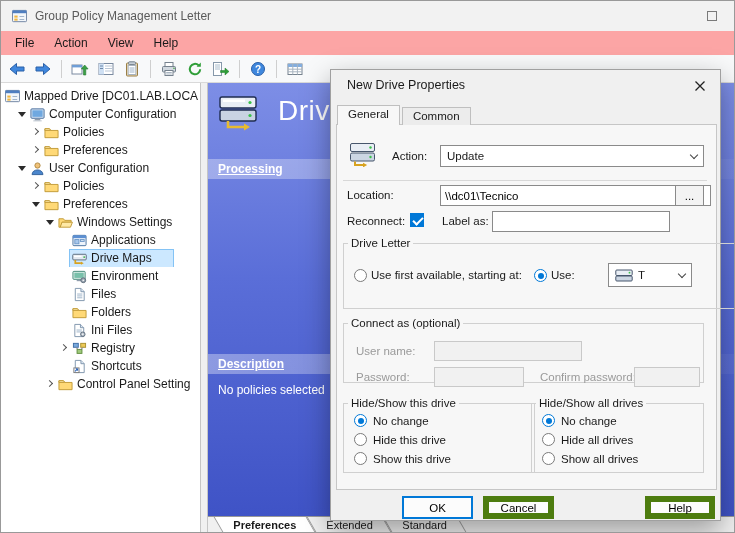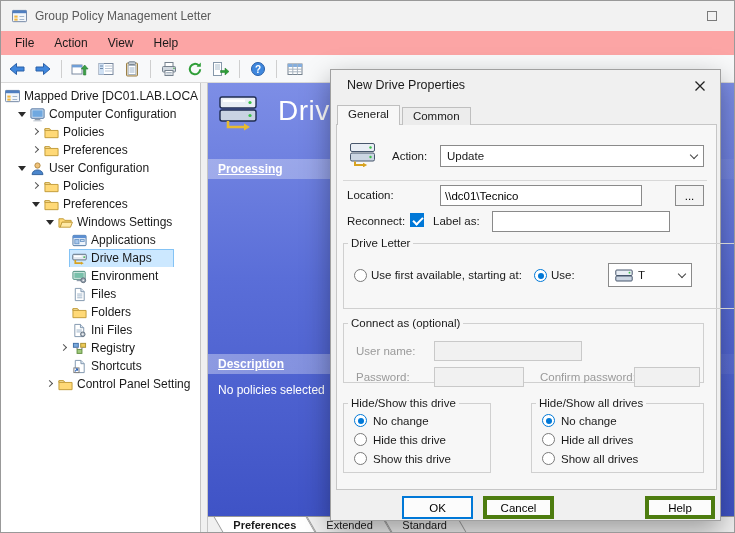--- a/index.html
+++ b/index.html
@@ -77,25 +77,25 @@
   .radio.selected { border-color: #0078d7; }
   .radio.selected::after { content: ""; position: absolute; left: 2.5px; top: 2.5px; width: 6px; height: 6px; border-radius: 50%; background: #0078d7; }
   .radio-row { display: flex; align-items: center; gap: 6px; height: 19px; padding-left: 10px; }
   .radio-row .r { position: relative; flex: none; width: 13px; height: 13px; border-radius: 50%; border: 1px solid #7a7a7a; background: #fff; }
   .radio-row .r.selected { border-color: #0078d7; }
   .radio-row .r.selected::after { content: ""; position: absolute; left: 2.5px; top: 2.5px; width: 6px; height: 6px; border-radius: 50%; background: #0078d7; }
   .fs { position: absolute; border: 1px solid #d0d0d0; padding: 0; margin: 0; }
   .fs legend { font-size: 11.5px; padding: 0 3px; margin-left: 4px; }
   .fs-drive { left: 6px; top: 112px; width: 406px; height: 72px; }
   .fs-connect { left: 6px; top: 192px; width: 361px; height: 66px; }
-  .fs-hide-this { left: 6px; top: 272px; width: 148px; height: 76px; }
+  .fs-hide-this { left: 6px; top: 272px; width: 192px; height: 76px; }
   .fs-hide-all { left: 194px; top: 272px; width: 173px; height: 76px; }
   .fs .opts { padding-top: 2px; }
   .dlg-buttons { position: absolute; left: 0; top: 426px; width: 100%; height: 24px; }
-  .dlg-btn { position: absolute; top: 0; height: 23px; font: 11.5px "Liberation Sans", sans-serif; background: #fcfcfc; border: 4px solid #4d7c0f; }
+  .dlg-btn { position: absolute; top: 0; height: 23px; font: 11.5px "Liberation Sans", sans-serif; background: #fcfcfc; border: 6px solid #4d7c0f; }
   .dlg-btn.default { border: 2px solid #0078d7; }
 </style>
 </head>
 <body>
 
 <div class="screen">
 
   <div class="titlebar">
     <span class="icon" style="width:16px;height:16px;">
         <svg width="15" height="15" viewBox="0 0 16 16">
@@ -525,26 +525,26 @@
       <span class="plbl" style="left:55px;top:25px;">Action:</span>
       <div class="combo" style="left:103px;top:20px;width:264px;height:22px;">
         <span class="combo-val">Update</span>
         <span class="combo-arrow">
             <span class="carrow"></span>
           </span>
       </div>
       <div class="hsep" style="left:6px;top:55px;width:364px;"></div>
 
       <span class="plbl" style="left:10px;top:64px;">Location:</span>
-      <input class="txt" style="left: 103px; top: 60px; width: 202px; height: 21px;" value="\\dc01\Tecnico">
+      <input class="txt" style="left: 103px; top: 60px; width: 271px; height: 21px;" value="\\dc01\Tecnico">
       <button class="browse-btn" style="left:338px;top:60px;width:29px;height:21px;">...</button>
 
       <span class="plbl" style="left:10px;top:90px;">Reconnect:</span>
       <span class="checkbox checked" id="reconnectCheckbox" style="left:73px;top:88px;"></span>
-      <span class="plbl" style="left:96px;top:90px;text-align:center;">Label as:</span>
+      <span class="plbl" style="left:105px;top:90px;text-align:center;">Label as:</span>
       <input class="txt" style="left: 155px; top: 86px; width: 178px; height: 21px;" value="">
 
       <fieldset class="fs fs-drive">
         <legend>Drive Letter</legend>
         <span class="radio" style="left:10px;top:20px;"></span>
         <span class="plbl" style="left:27px;top:20px;">Use first available, starting at:</span>
         <span class="radio selected" id="useRadio" style="left:190px;top:20px;"></span>
         <span class="plbl" style="left:207px;top:20px;">Use:</span>
         <div class="combo" style="left:264px;top:14px;width:84px;height:24px;">
           <span class="icon" style="margin-right:5px;">

